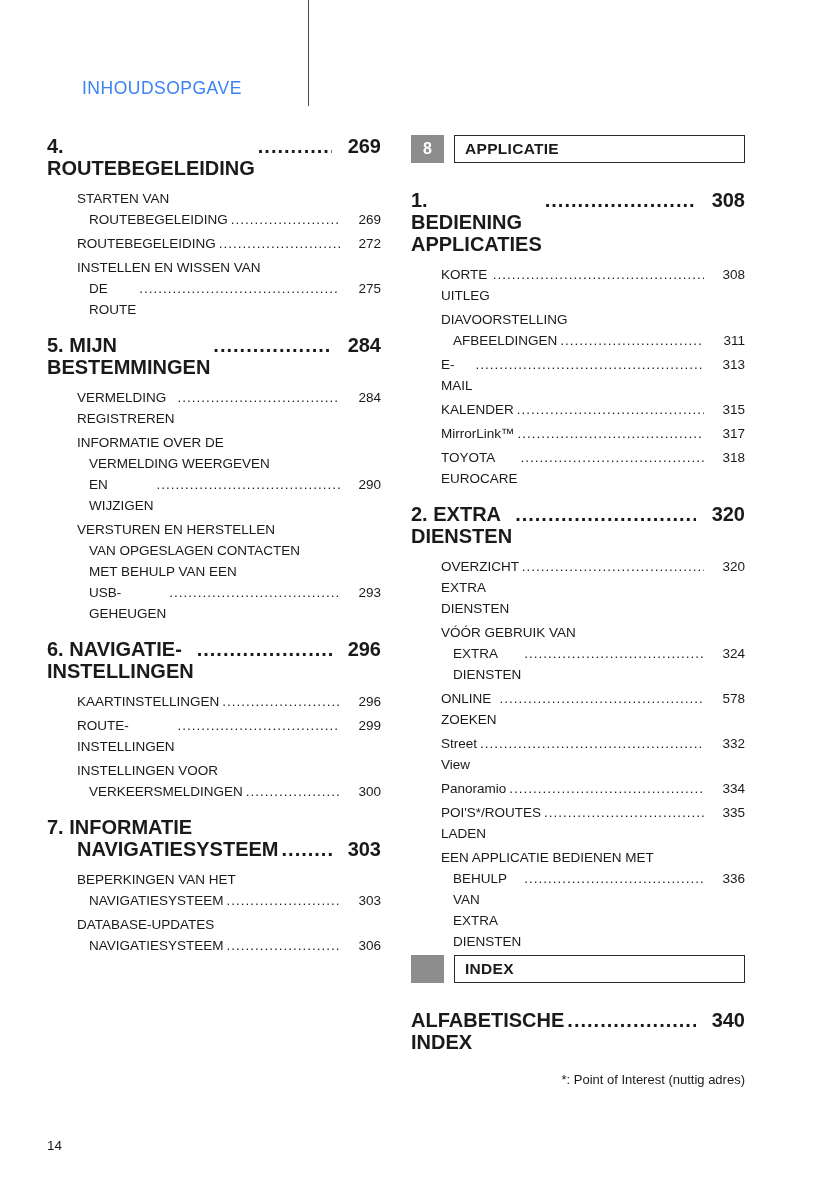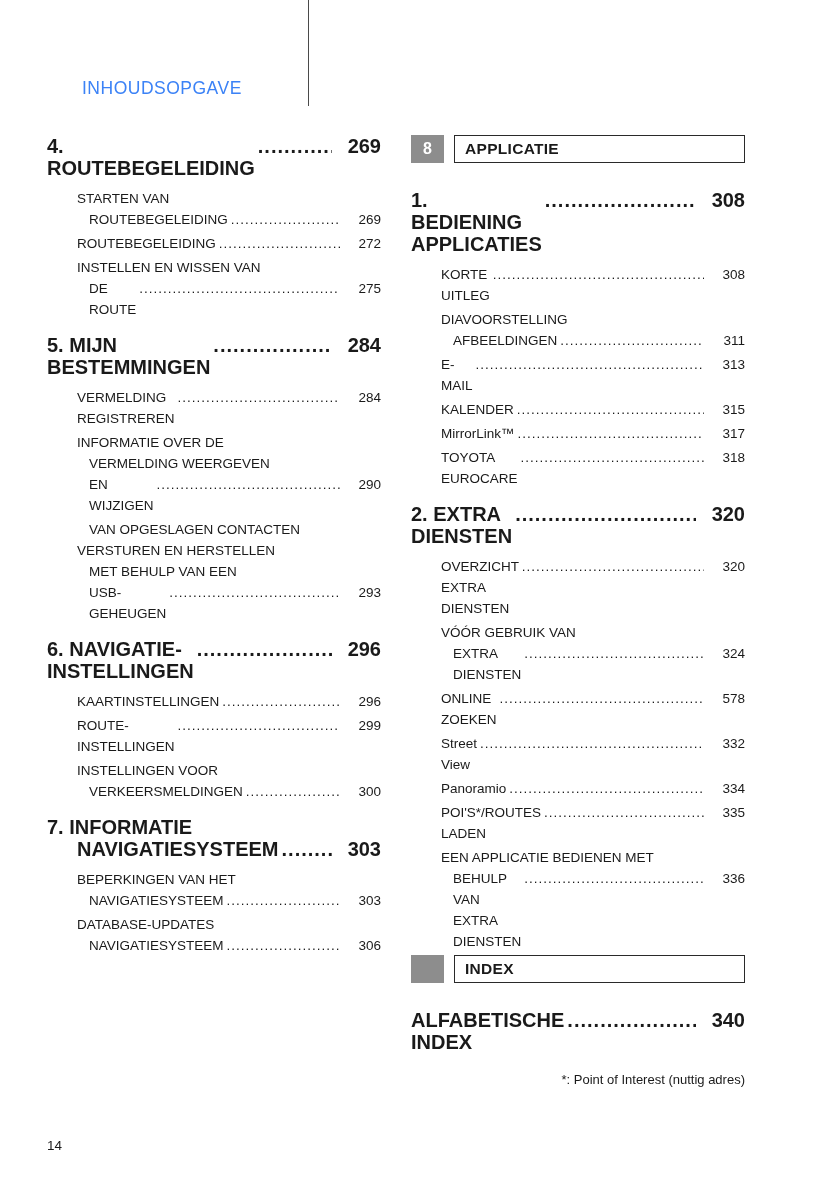--- a/index.html
+++ b/index.html
@@ -131,22 +131,22 @@
         <div class="toc-item entry">
           <div class="line">INFORMATIE OVER DE</div>
           <div class="line cont">VERMELDING WEERGEVEN</div>
           <div class="line last cont">
             <span class="txt">EN WIJZIGEN</span>
             <span class="dots"></span>
             <span class="pg">290</span>
           </div>
         </div>
         <div class="toc-item entry">
+          <div class="line">VERSTUREN EN HERSTELLEN</div>
           <div class="line cont">VAN OPGESLAGEN CONTACTEN</div>
-          <div class="line">VERSTUREN EN HERSTELLEN</div>
           <div class="line cont">MET BEHULP VAN EEN</div>
           <div class="line last cont">
             <span class="txt">USB-GEHEUGEN</span>
             <span class="dots"></span>
             <span class="pg">293</span>
           </div>
         </div>
         <div class="toc-item section">
           <div class="line last">
             <span class="txt">6. NAVIGATIE-INSTELLINGEN</span>

